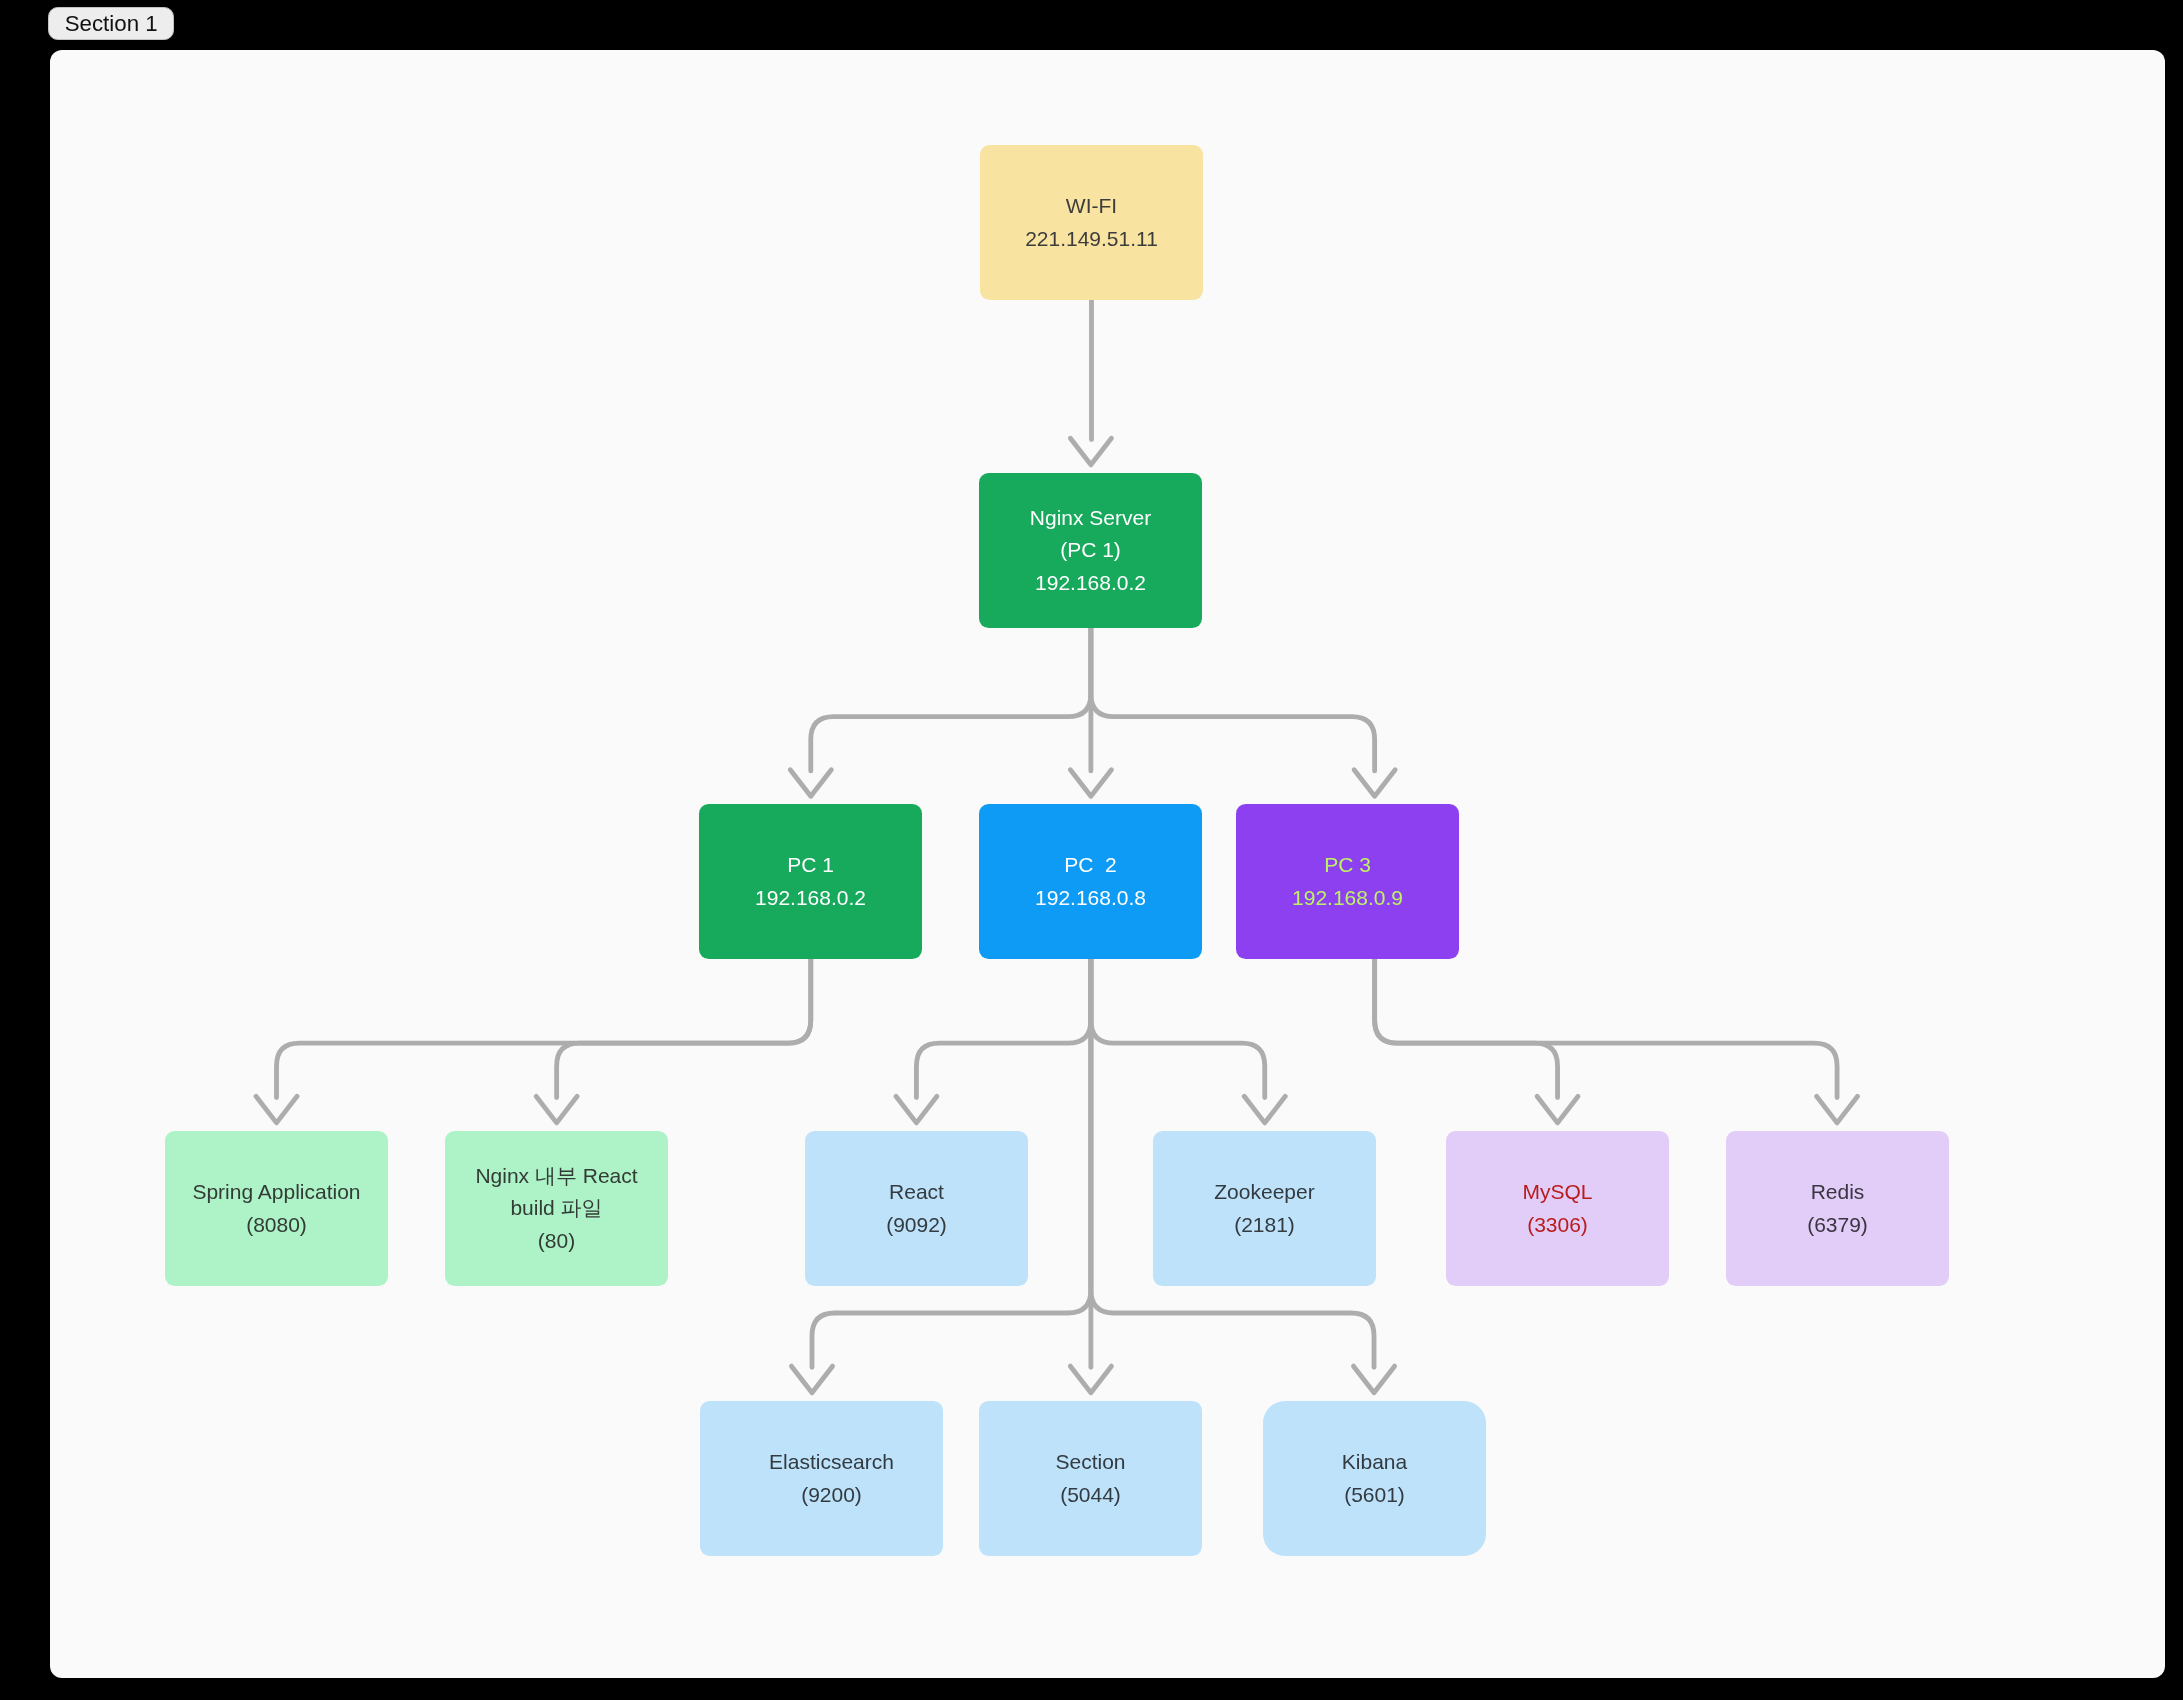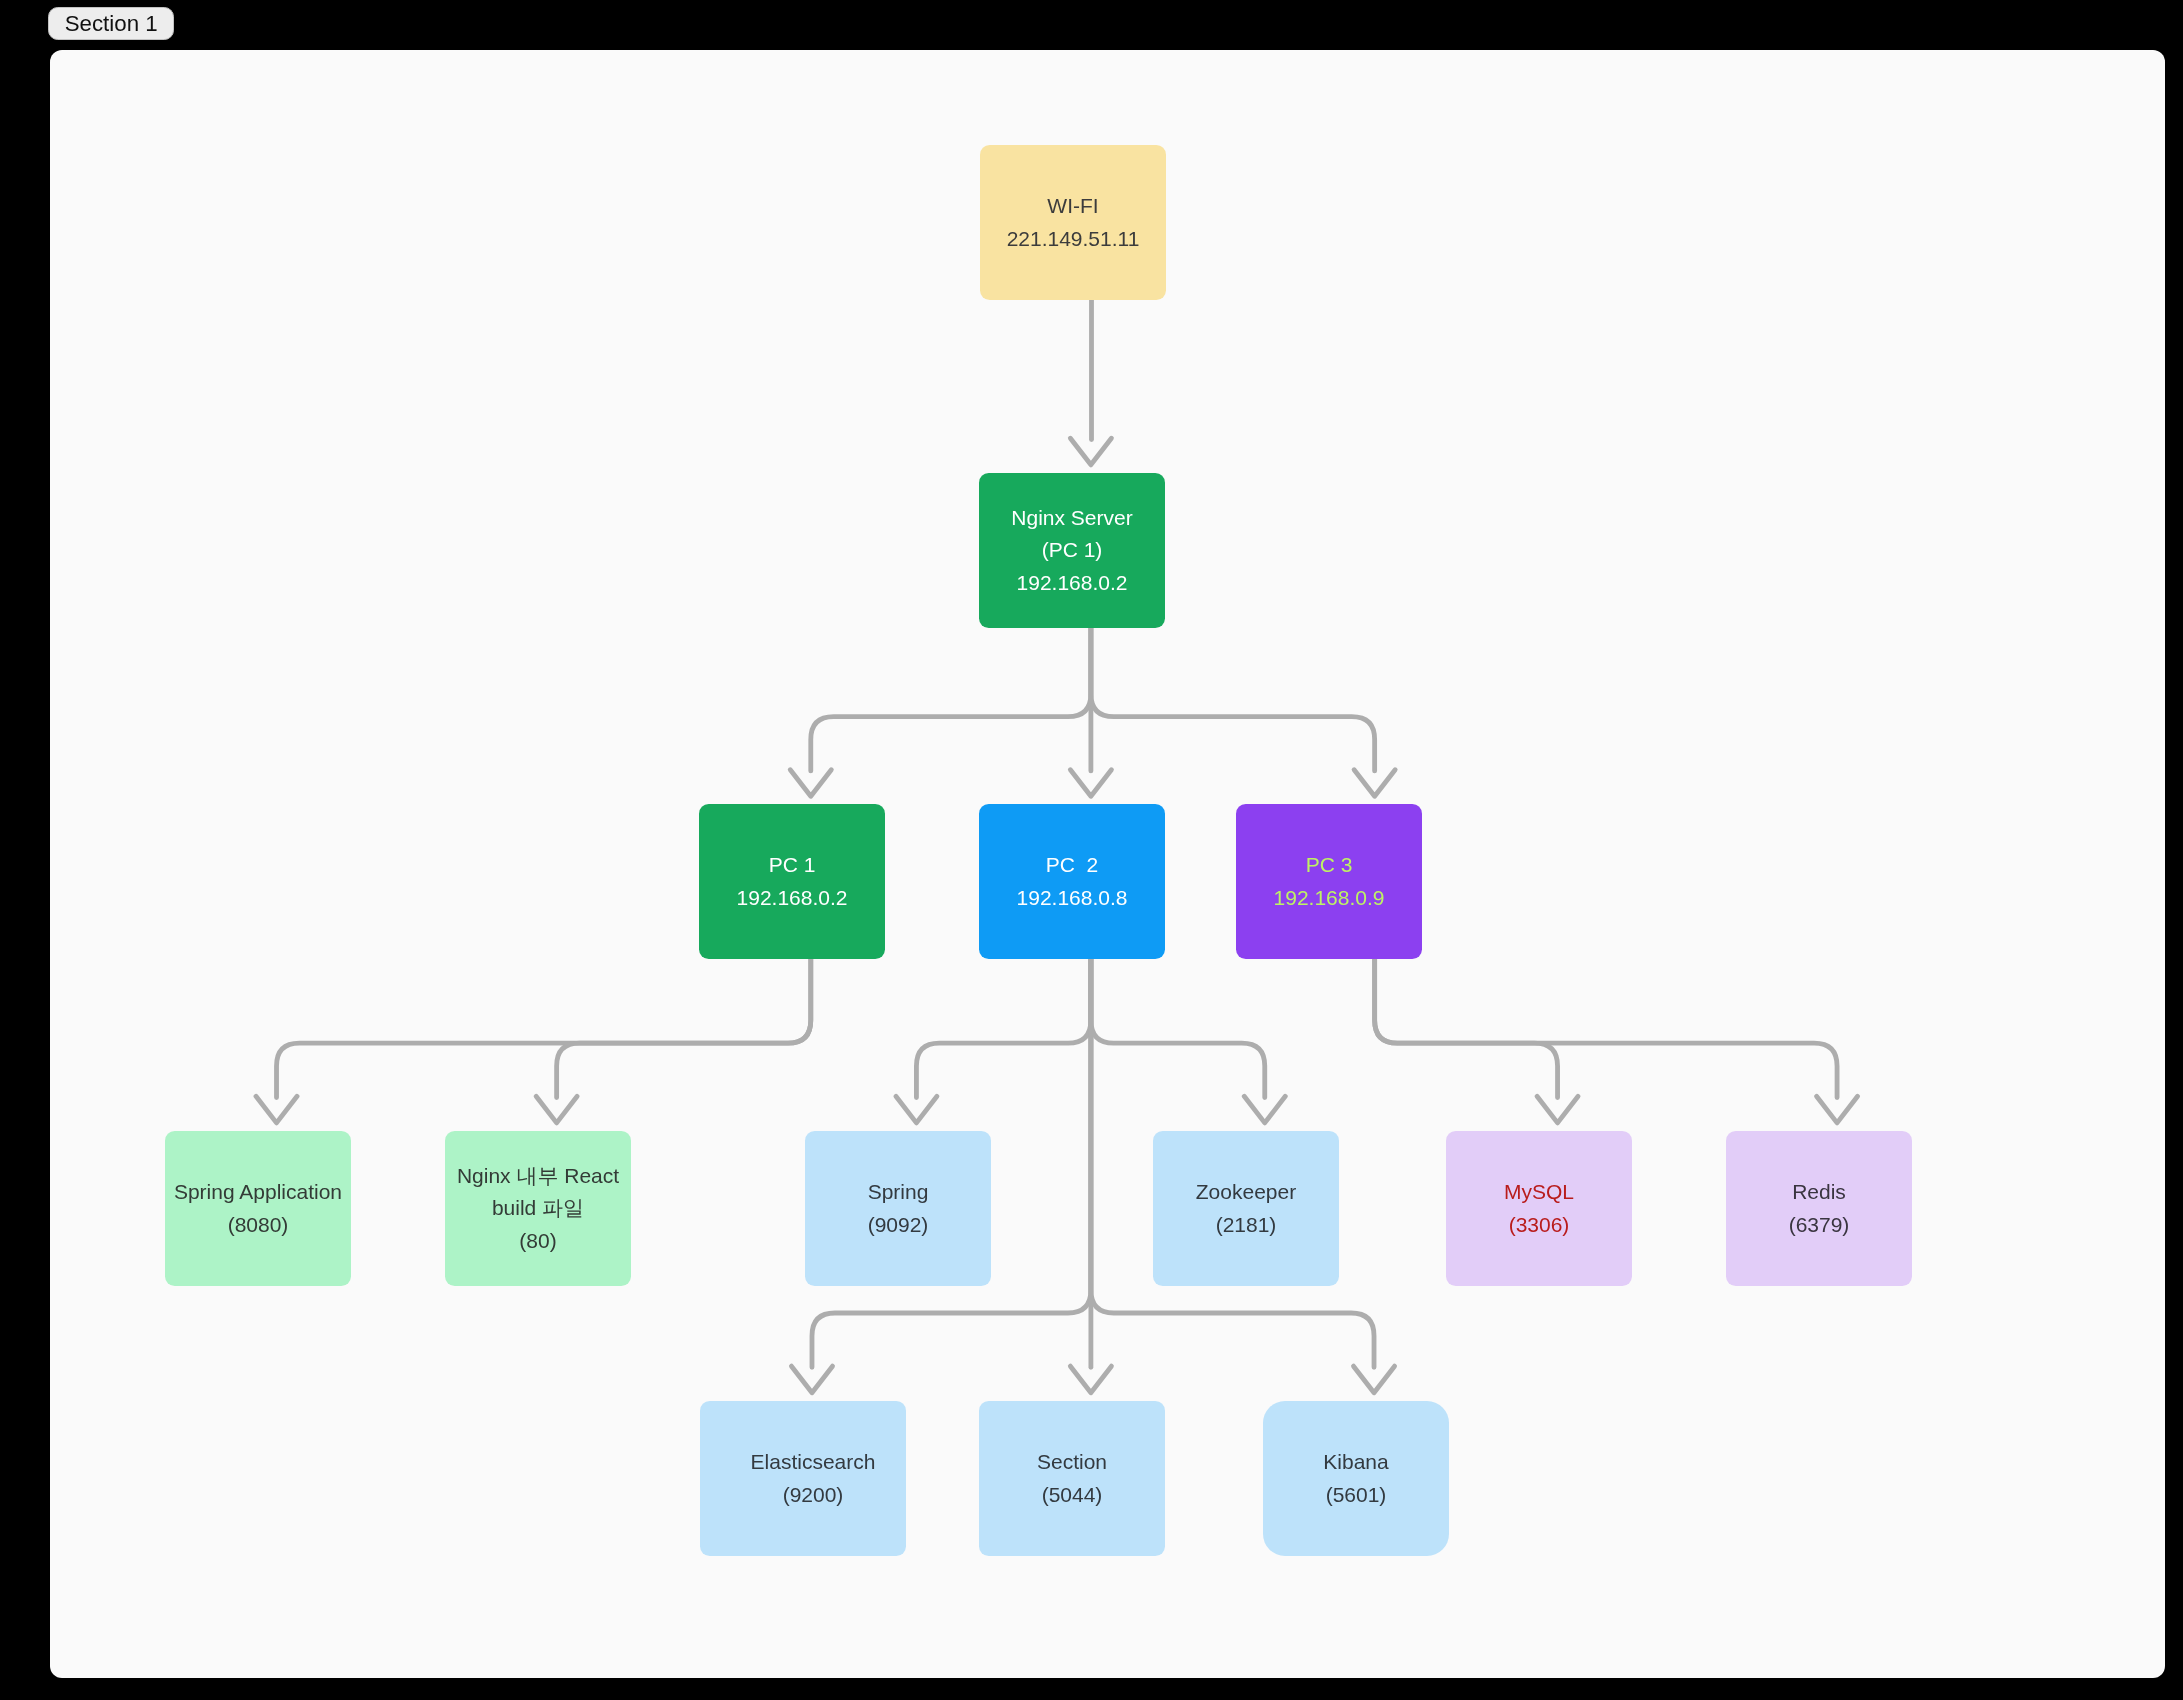--- a/index.html
+++ b/index.html
@@ -12,21 +12,21 @@
     background:#FAFAFA; border-radius:12px;
   }
   .section-pill {
     position:absolute; left:48px; top:7.2px; height:33px;
     display:flex; align-items:center; padding:0 15.7px;
     background:#EDEDED; border:1.8px solid #C2C2C2; border-radius:9.7px;
     font-size:22.3px; color:#111; box-sizing:border-box;
   }
   #edge-layer { position:absolute; left:0; top:0; width:2183px; height:1700px; pointer-events:none; }
   .node {
-    position:absolute; width:186px; height:155px; border-radius:9.7px;
+    position:absolute; width:223px; height:155px; border-radius:9.7px;
     display:flex; flex-direction:column; align-items:center; justify-content:center;
     font-size:21px; line-height:1.55; text-align:center;
   }
   .node-line { white-space:pre-wrap; }
 </style>
 </head>
 <body>
 
 <div class="canvas"></div>
 
@@ -84,21 +84,21 @@
     <div class="node" style="left: 165px; top: 1131px; background: rgb(173, 243, 199); color: rgb(51, 59, 54);">
       <div class="node-line">Spring Application</div>
       <div class="node-line">(8080)</div>
     </div>
     <div class="node" style="left: 445px; top: 1131px; background: rgb(173, 243, 199); color: rgb(51, 59, 54);">
       <div class="node-line">Nginx 내부 React</div>
       <div class="node-line">build 파일</div>
       <div class="node-line">(80)</div>
     </div>
     <div class="node" style="left: 805px; top: 1131px; background: rgb(189, 226, 250); color: rgb(51, 58, 64);">
-      <div class="node-line">Spring</div>
+      <div class="node-line">React</div>
       <div class="node-line">(9092)</div>
     </div>
     <div class="node" style="left: 1153px; top: 1131px; background: rgb(189, 226, 250); color: rgb(51, 58, 64);">
       <div class="node-line">Zookeeper</div>
       <div class="node-line">(2181)</div>
     </div>
     <div class="node" style="left: 1446px; top: 1131px; background: rgb(226, 205, 248); color: #b91c1c;">
       <div class="node-line">MySQL</div>
       <div class="node-line">(3306)</div>
     </div>

